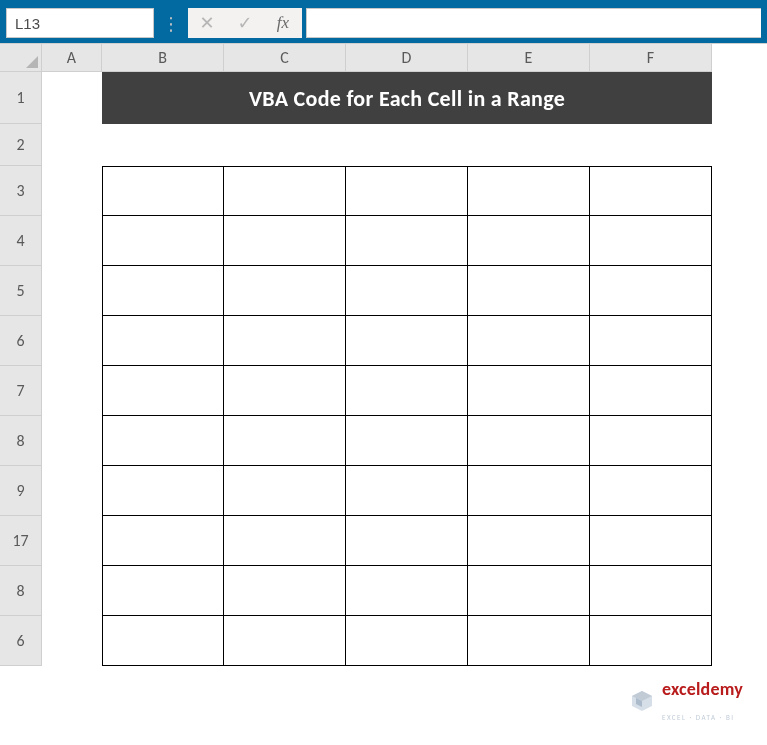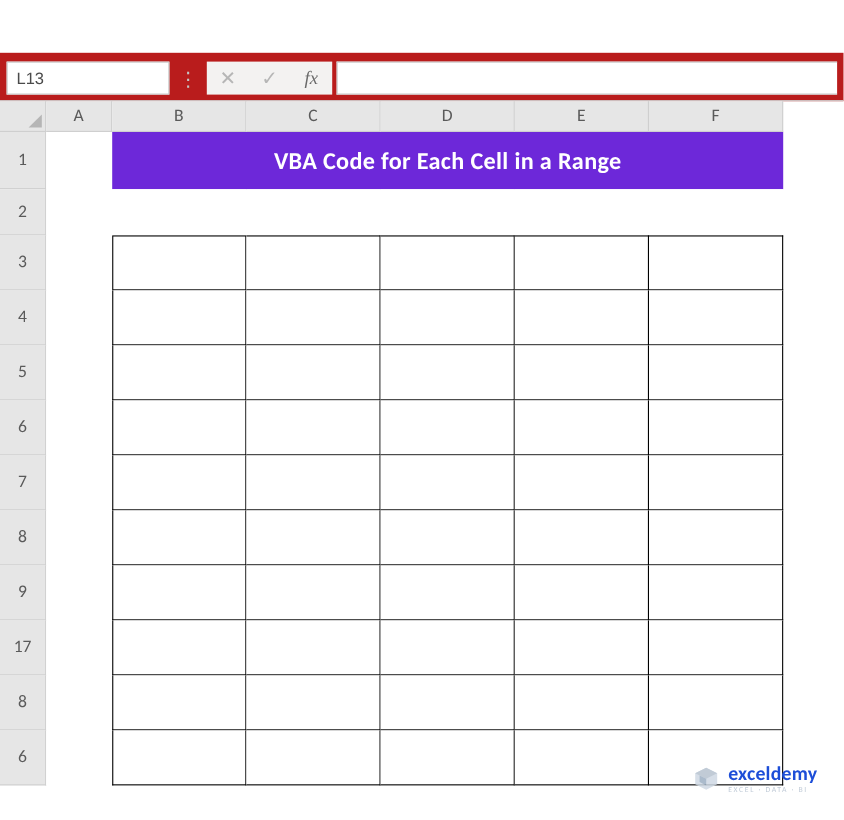--- a/index.html
+++ b/index.html
@@ -8,24 +8,23 @@
       font-family: Calibri, 'Segoe UI', Arial, sans-serif;
       background: #ffffff;
       font-size: 14px;
       color: #333;
       position: relative;
     }
     .formula-bar-area {
       display: flex;
       align-items: stretch;
       height: 44px;
-      background: #b91c1c;
+      background: #0369a1;
       border-bottom: 1px solid #d0d0d0;
       padding: 8px 6px 4px 6px;
-      margin-top: 48px;
     }
     .name-box-wrap {
       display: flex;
       align-items: center;
       height: 30px;
       background: #ffffff;
       border: 1px solid #c8c8c8;
       width: 148px;
     }
     .name-box {
@@ -145,21 +144,21 @@
     .cells {
       position: absolute;
       left: 42px; top: 28px;
     }
     .row { display: flex; }
     .cell {
       background: #ffffff;
       position: relative;
     }
     .title-cell {
-      background: #6d28d9;
+      background: #404040;
       color: #ffffff;
       font-weight: 700;
       font-size: 22px;
       display: flex;
       align-items: center;
       justify-content: center;
       letter-spacing: 0.3px;
     }
     .bordered {
       border: 1px solid #000000;
@@ -171,22 +170,22 @@
       right: 24px;
       bottom: 24px;
       display: flex;
       align-items: center;
       gap: 8px;
       color: #b7c3d0;
       font-family: 'Segoe UI', Calibri, Arial, sans-serif;
     }
     .watermark svg { opacity: 0.85; }
     .wm-text { display: flex; flex-direction: column; line-height: 1; }
-    .wm-name { font-size: 18px; font-weight: 600; color: #1d4ed8; letter-spacing: 0.2px; }
-    .wm-sub { font-size: 7px; letter-spacing: 1.5px; color: #c2ccd8; margin-top: 2px; }
+    .wm-name { font-size: 18px; font-weight: 600; color: #b91c1c; letter-spacing: 0.2px; }
+    .wm-sub { font-size: 7px; letter-spacing: 1.5px; color: #c2ccd8; margin-top: 16px; }
   </style>
 </head>
 <body>
 
 <div class="formula-bar-area">
   <div class="name-box-wrap">
     <input class="name-box" type="text" value="L13" style="">
     <div class="name-box-dd">▾</div>
   </div>
   <div class="fb-divider">⋮</div>

